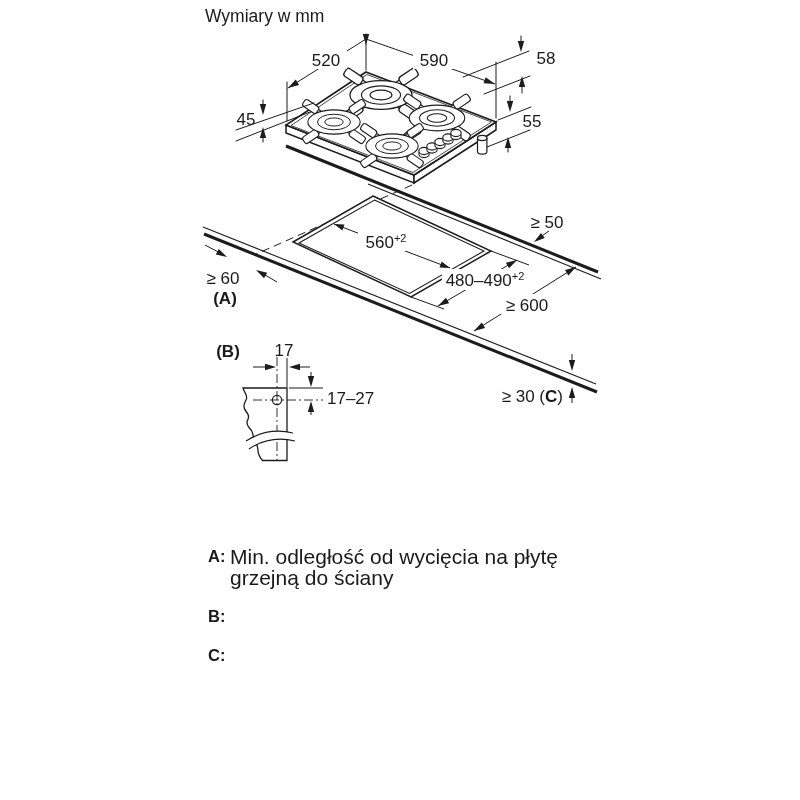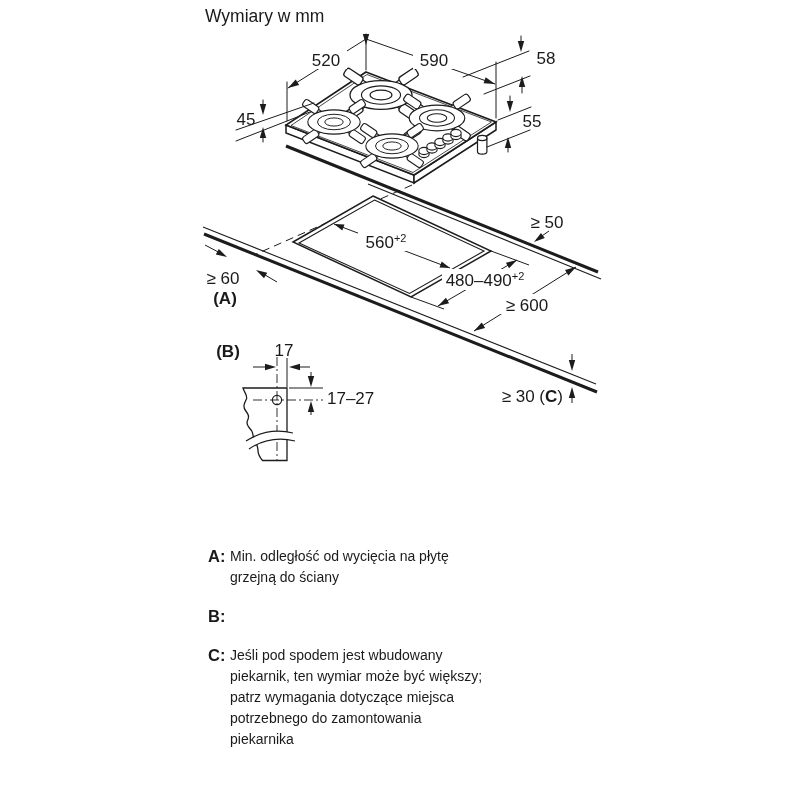--- a/index.html
+++ b/index.html
@@ -5,21 +5,21 @@
   html,body{margin:0;padding:0;background:#fff;}
   .canvas{position:relative;width:800px;height:800px;background:#ffffff;overflow:hidden;
           font-family:"Liberation Sans","DejaVu Sans",sans-serif;color:#1a1a1a;}
   .title{position:absolute;left:205px;top:6px;font-size:17.5px;font-weight:400;color:#1a1a1a;}
   svg.diagram{position:absolute;left:0;top:0;}
   svg text{fill:#1a1a1a;font-family:"Liberation Sans","DejaVu Sans",sans-serif;font-size:17px;}
   svg .sup{font-size:11px;}
   svg .ref{font-weight:700;}
   .legend-row{position:absolute;left:208px;display:flex;align-items:flex-start;width:400px;}
   .legend-label{font-weight:700;font-size:16.5px;line-height:21px;width:22px;flex:0 0 22px;}
-  .legend-text{font-size:14px;line-height:21px;white-space:pre-line;}
+  .legend-text{font-size:21px;line-height:21px;white-space:pre-line;}
   .stroke{stroke:#1c1c1c;fill:none;}
   .fillw{fill:#ffffff;stroke:#1c1c1c;}
   .arrow{fill:#1c1c1c;stroke:none;}
 </style>
 </head>
 <body>
 
 <div class="canvas">
 
   <div class="title">Wymiary w mm</div>
@@ -216,20 +216,15 @@
   <div class="legend-row" style="top:546px">
     <span class="legend-label">A:</span>
     <div class="legend-text">Min. odległość od wycięcia na płytę
 grzejną do ściany</div>
   </div>
   <div class="legend-row" style="top:606px">
     <span class="legend-label">B:</span>
   </div>
   <div class="legend-row" style="top:645px">
     <span class="legend-label">C:</span>
-    <div class="legend-text">Jeśli pod spodem jest wbudowany
-piekarnik, ten wymiar może być większy;
-patrz wymagania dotyczące miejsca
-potrzebnego do zamontowania
-piekarnika</div>
   </div>
 
 </div>
 
 </body></html>

